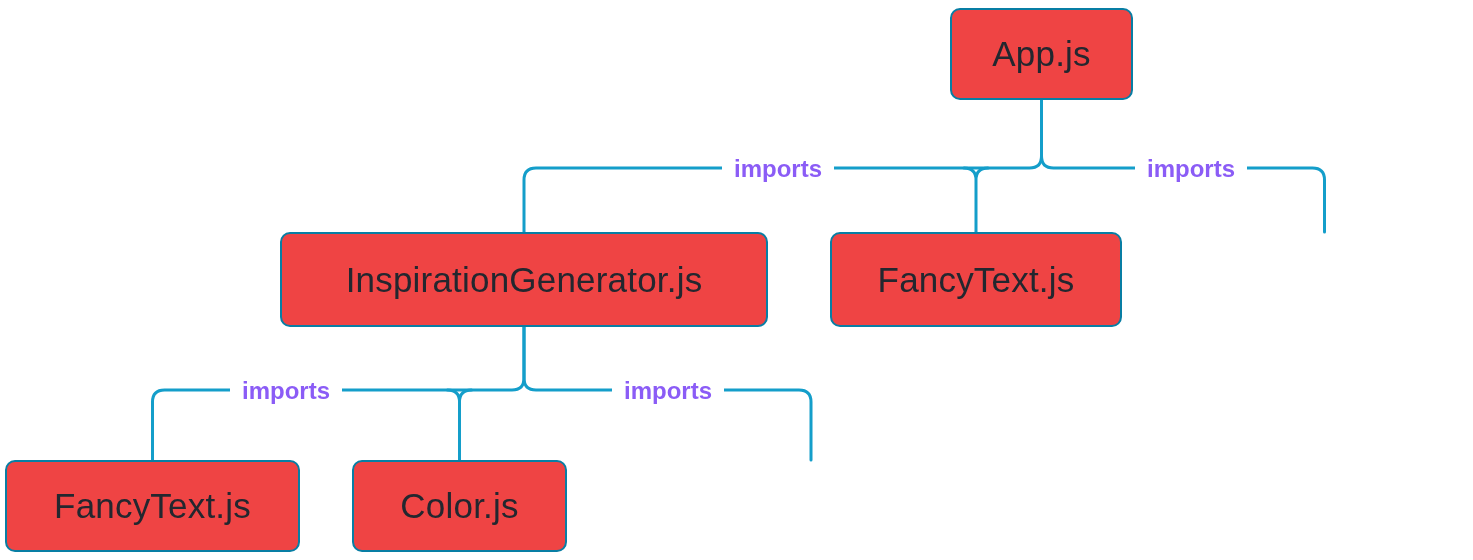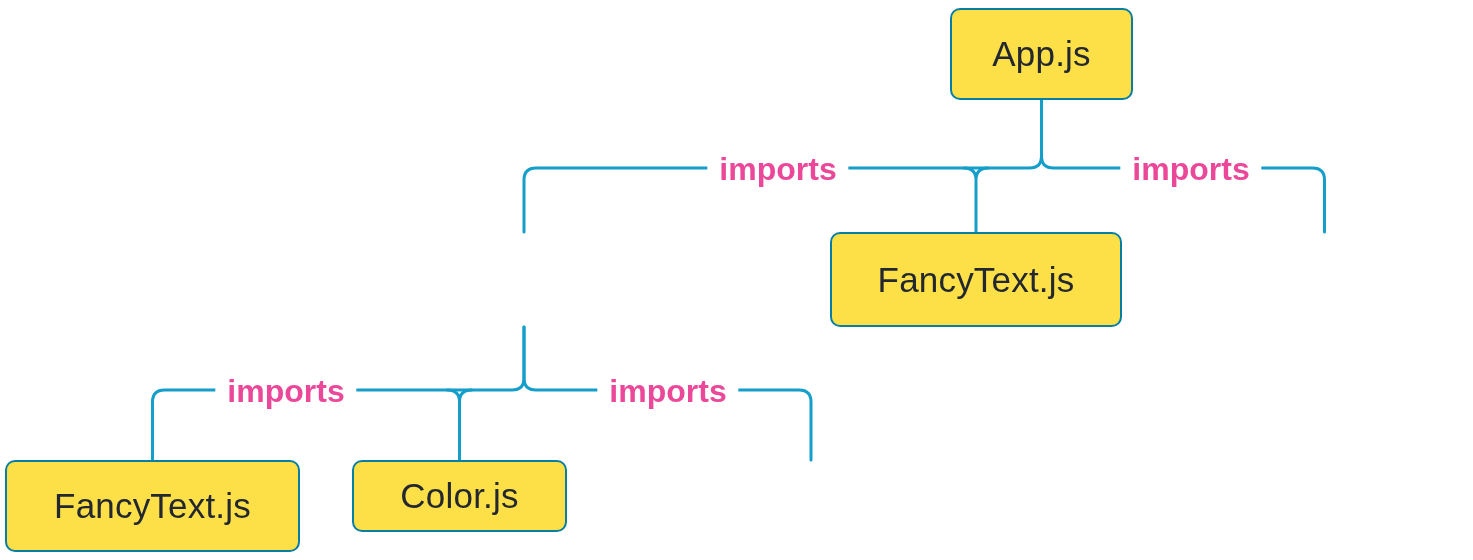--- a/index.html
+++ b/index.html
@@ -22,48 +22,48 @@
     left: 0;
     top: 0;
     width: 1473px;
     height: 560px;
   }
   .node {
     position: absolute;
     display: flex;
     align-items: center;
     justify-content: center;
-    background: #fde047;
+    background: #ef4444;
     border: 2.5px solid #087EA4;
     border-radius: 10px;
     color: #23272F;
     font-size: 35px;
     font-weight: 500;
     letter-spacing: 0.2px;
     white-space: nowrap;
     box-sizing: border-box;
   }
   .edge-label {
     position: absolute;
     transform: translate(-50%, -50%);
     background: #ffffff;
     padding: 0 12px;
-    color: #ec4899;
-    font-size: 32px;
+    color: #8b5cf6;
+    font-size: 24px;
     font-weight: 700;
     line-height: 1;
     white-space: nowrap;
   }
   
   .node-app        { left: 950px;  top: 8px;   width: 183px; height: 92px; }
   .node-ig         { left: 280px;  top: 232px; width: 488px; height: 95px; }
   .node-ft-top     { left: 830px;  top: 232px; width: 292px; height: 95px; }
   .node-cr         { left: 1183px; top: 232px; width: 283px; height: 95px; }
   .node-ft-bottom  { left: 5px;    top: 460px; width: 295px; height: 92px; }
-  .node-color      { left: 352px;  top: 460px; width: 215px; height: 72px; }
+  .node-color      { left: 352px;  top: 460px; width: 215px; height: 92px; }
   .node-insp       { left: 650px;  top: 460px; width: 322px; height: 92px; }
   
   .label-0 { left: 778px;  top: 169px; }
   .label-1 { left: 1191px; top: 169px; }
   .label-2 { left: 286px;  top: 391px; }
   .label-3 { left: 668px;  top: 391px; }
 </style>
 </head>
 <body>
 
@@ -79,20 +79,21 @@
 
     <path d="M524 327 V378 Q524 390 512 390 H164.5 Q152.5 390 152.5 402 V460" stroke="#149ECA" stroke-width="3" stroke-linecap="round"></path>
 
     <path d="M524 327 V378 Q524 390 536 390 H799 Q811 390 811 402 V460" stroke="#149ECA" stroke-width="3" stroke-linecap="round"></path>
 
     <path d="M447.5 390 Q459.5 390 459.5 402 V460 M471.5 390 Q459.5 390 459.5 402" stroke="#149ECA" stroke-width="3" stroke-linecap="round"></path>
   </svg>
 
   <div class="node node-app">App.js</div>
 
+  <div class="node node-ig">InspirationGenerator.js</div>
 
   <div class="node node-ft-top">FancyText.js</div>
 
 
   <div class="node node-ft-bottom">FancyText.js</div>
 
   <div class="node node-color">Color.js</div>
 
 
   <span class="edge-label label-0">imports</span>

